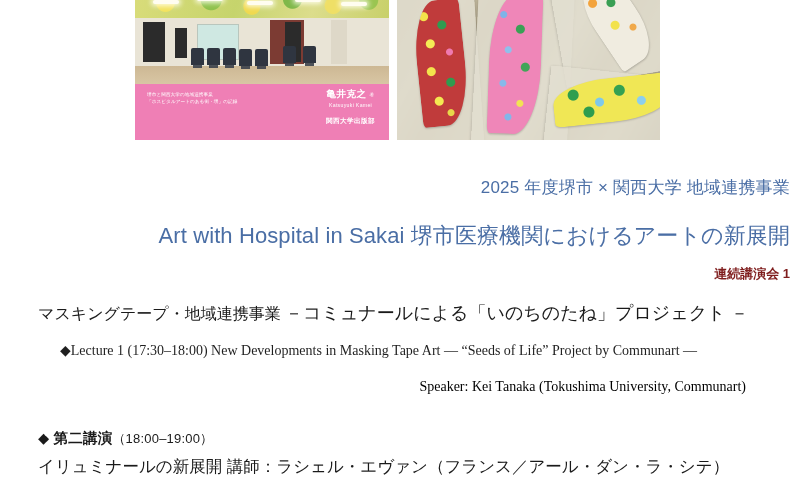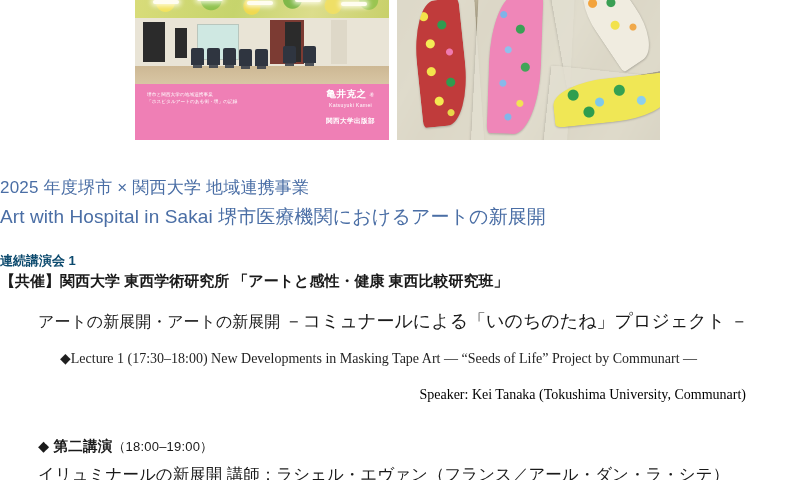--- a/index.html
+++ b/index.html
@@ -210,42 +210,42 @@
     background-image:
       radial-gradient(circle at 18% 30%, #2f9e4f 0 5px, transparent 6px),
       radial-gradient(circle at 40% 52%, #7fc9ea 0 4px, transparent 5px),
       radial-gradient(circle at 58% 30%, #34a152 0 5px, transparent 6px),
       radial-gradient(circle at 76% 58%, #8ccfee 0 4px, transparent 5px),
       radial-gradient(circle at 30% 72%, #2e9c4e 0 5px, transparent 6px);
   }
 
   
   .headline {
-    text-align: left;
+    text-align: right;
     margin-top: 34px;
   }
   .headline .line-jp {
     color: #4a6ea5;
     font-size: 17px;
     line-height: 1.45;
     letter-spacing: 0.2px;
   }
   .headline .line-mixed {
     color: #4a6ea5;
-    font-size: 19px;
+    font-size: 22px;
     line-height: 1.5;
     letter-spacing: 0.1px;
-    margin-top: 2px;
+    margin-top: 18px;
   }
   .headline .series {
-    color: #0c4a6e;
+    color: #7f1d1d;
     font-size: 13px;
     font-weight: 700;
     line-height: 1.35;
-    margin-top: 21px;
+    margin-top: 13px;
   }
   .headline .cohost {
     color: #1a1a1a;
     font-size: 15px;
     font-weight: 700;
     line-height: 1.3;
     margin-top: 1px;
   }
 
   
@@ -366,28 +366,27 @@
   </div>
 </div>
 
 <div class="headline">
   <div class="line-jp">2025 年度堺市 × 関西大学 地域連携事業</div>
   <div class="line-mixed">
     <span>Art with Hospital in Sakai</span>
     <span>堺市医療機関におけるアートの新展開</span>
   </div>
   <div class="series">連続講演会 1</div>
-  <div class="cohost">【共催】関西大学 東西学術研究所 「アートと感性・健康 東西比較研究班」</div>
 </div>
 
 <div class="program">
 
 
   <div class="lecture-title">
-    <span>アートの新展開・アートの新展開</span>
+    <span>マスキングテープ・地域連携事業</span>
     <span class="dash-part">－コミュナールによる「いのちのたね」プロジェクト －</span>
   </div>
 
 
   <div class="lecture-en">◆Lecture 1 (17:30–18:00) New Developments in Masking Tape Art — “Seeds of Life” Project by Communart —</div>
 
   <div class="speaker-en">Speaker: Kei Tanaka (Tokushima University, Communart)</div>
 
   <div class="session-head session-two">
     <span>◆</span>

